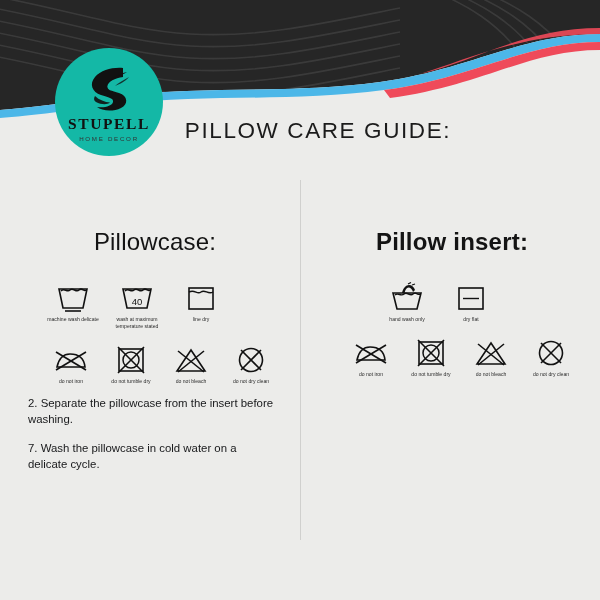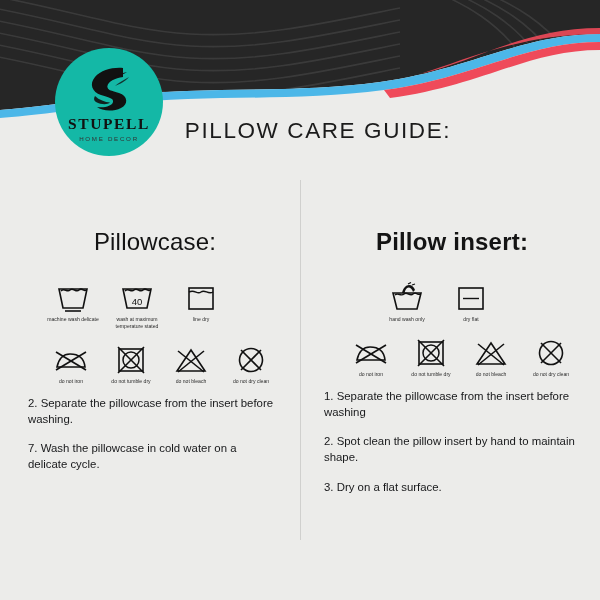--- a/index.html
+++ b/index.html
@@ -342,19 +342,14 @@
           <svg width="32" height="30" viewBox="0 0 32 30">
             <circle cx="16" cy="16" r="11.5" fill="none" stroke="#111" stroke-width="1.6"></circle>
             <line x1="6" y1="6" x2="26" y2="26" stroke="#111" stroke-width="1.6"></line>
             <line x1="26" y1="6" x2="6" y2="26" stroke="#111" stroke-width="1.6"></line>
           </svg>
         </span>
         <span class="cap">do not dry clean</span>
       </div>
     </div>
 
-    <div class="steps">
-      <div class="step">1. Separate the pillowcase from the insert before washing</div>
-      <div class="step">2. Spot clean the pillow insert by hand to maintain shape.</div>
-      <div class="step">3. Dry on a flat surface.</div>
-    </div>
   </div>
 </div>
 
 </body></html>

